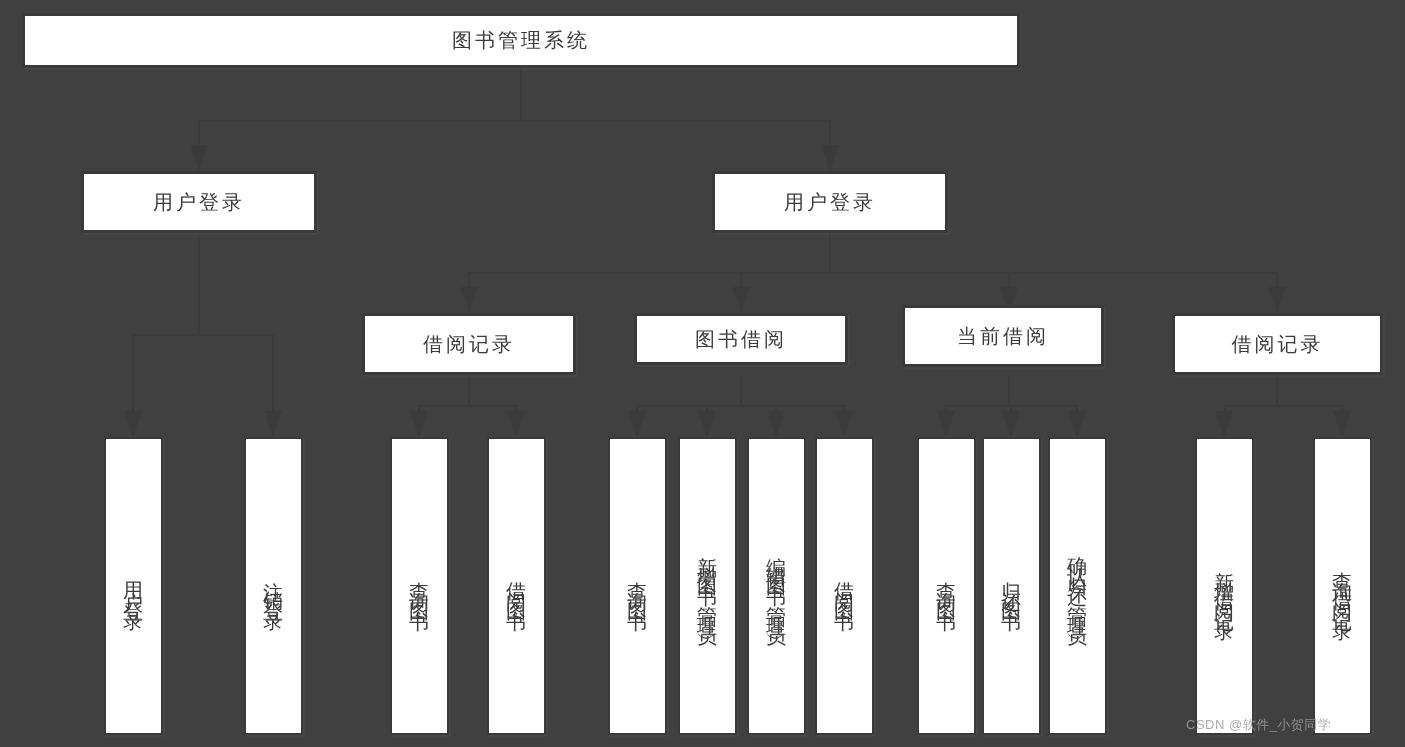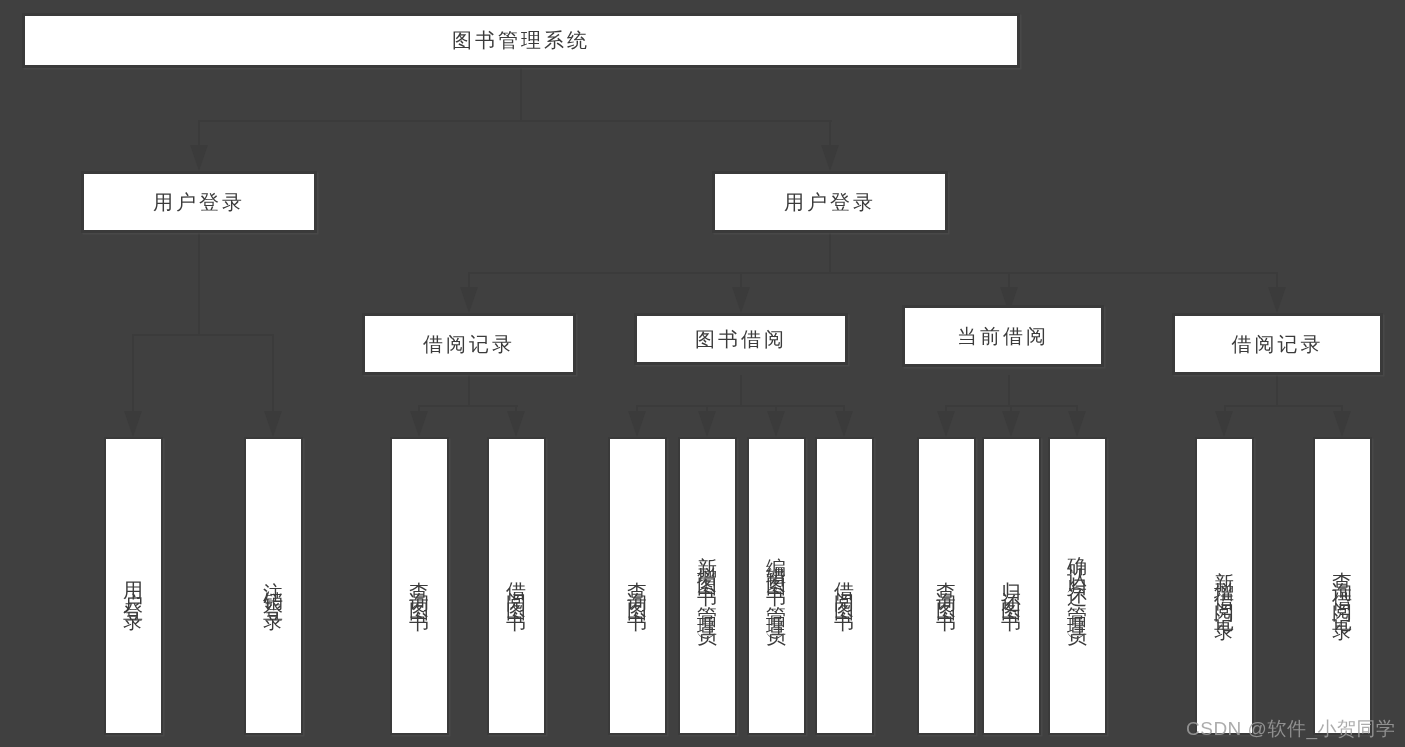--- a/index.html
+++ b/index.html
@@ -22,21 +22,21 @@
   .vline, .hline { position:absolute; background:#3b3b3b; z-index:1; }
   .vline { width:2px; }
   .hline { height:2px; }
   .arrow {
     position:absolute; width:0; height:0; z-index:1;
     border-left:9px solid transparent; border-right:9px solid transparent;
     border-top:26px solid #3b3b3b;
   }
   .watermark {
     position:absolute; left:1186px; top:716px; z-index:5;
-    color:#9e9e9e; opacity:0.85; font-size:19px; letter-spacing:0.5px;
+    color:#9e9e9e; opacity:0.85; font-size:13px; letter-spacing:0.5px;
     white-space:nowrap;
   }
 </style>
 </head>
 <body>
 
 <div class="stage">
 
   <div class="box" style="left:22px; top:13px; width:998px; height:55px;">
     <span>图书管理系统</span>

